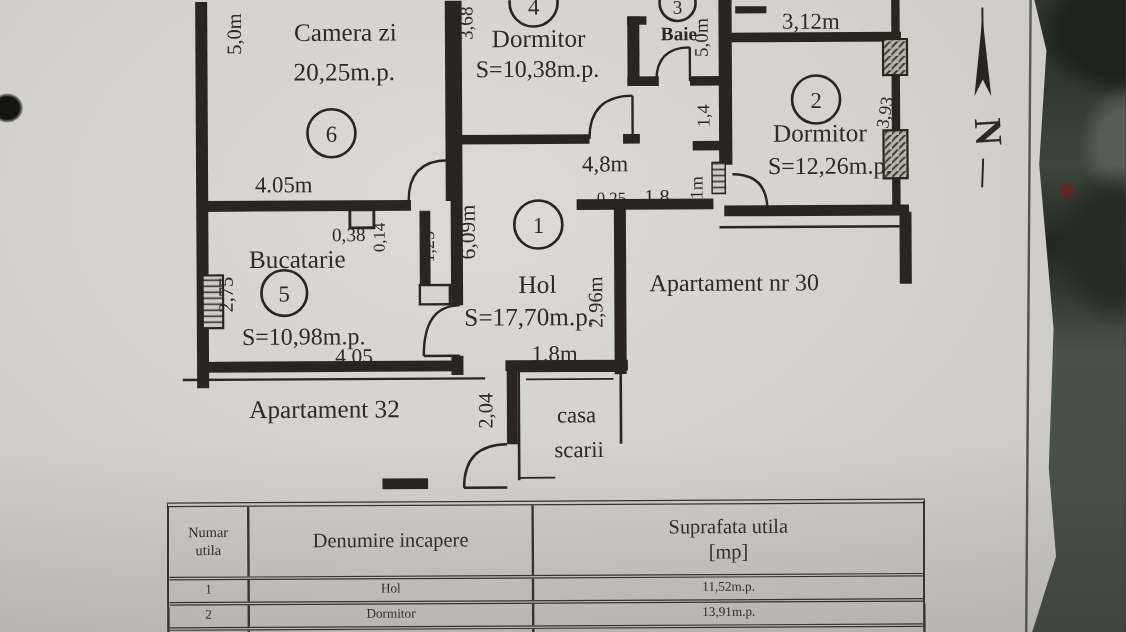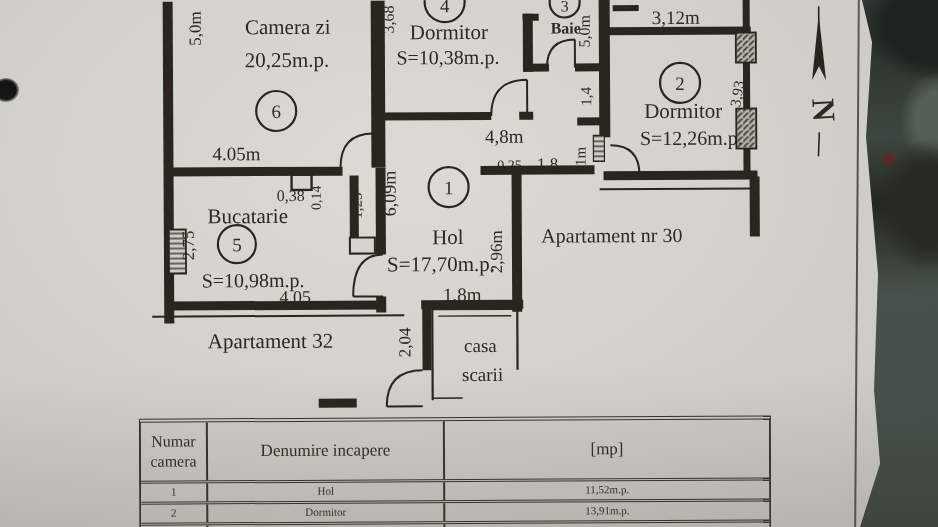--- a/index.html
+++ b/index.html
@@ -43,21 +43,21 @@
     border:2px solid #38342c;border-top:4px double #38342c;
     color:#332e26;background:rgba(0,0,0,0.01);
   }
   .t-head{display:grid;grid-template-columns:67px 237px 1fr;height:58px;}
   .t-row{display:grid;grid-template-columns:67px 237px 1fr;height:18px;border-top:3px double #38342c;}
   .t-head>div,.t-row>div{
     display:flex;flex-direction:column;align-items:center;justify-content:center;
     border-right:2px solid #38342c;line-height:1.25;
   }
   .t-head>div:last-child,.t-row>div:last-child{border-right:none;}
-  .h-small{font-size:16px;text-align:right;}
+  .h-small{font-size:12px;text-align:right;}
   .h-big{font-size:17px;}
   .t-row{font-size:11px;}
   .t-row>div{flex-direction:row;}
 </style>
 </head>
 <body>
 
 <div class="photo-bg"></div>
 <div class="paper"></div>
 <div class="crease-line"></div>
@@ -192,26 +192,27 @@
     <polygon points="820,16 827,82 820,68 813,82" fill="#2a251f"></polygon>
     <text x="821" y="112" font-size="32" font-weight="bold" text-anchor="middle" transform="rotate(87,821,112)" dominant-baseline="middle">N</text>
     <line x1="820" y1="134" x2="819" y2="158" stroke="#2a251f" stroke-width="1.6"></line>
   </g>
 </svg>
 
 <div class="areas-table">
   <div class="t-head">
     <div>
       <span class="h-small">Numar</span>
-      <span class="h-small">camera</span>
+      <span class="h-small">utila</span>
     </div>
     <div class="h-big">
       <span>Denumire incapere</span>
     </div>
     <div>
+      <span class="h-big">Suprafata utila</span>
       <span class="h-big">[mp]</span>
     </div>
   </div>
   <div class="t-row">
     <div>
           <span>1</span>
         </div>
     <div>
           <span>Hol</span>
         </div>

